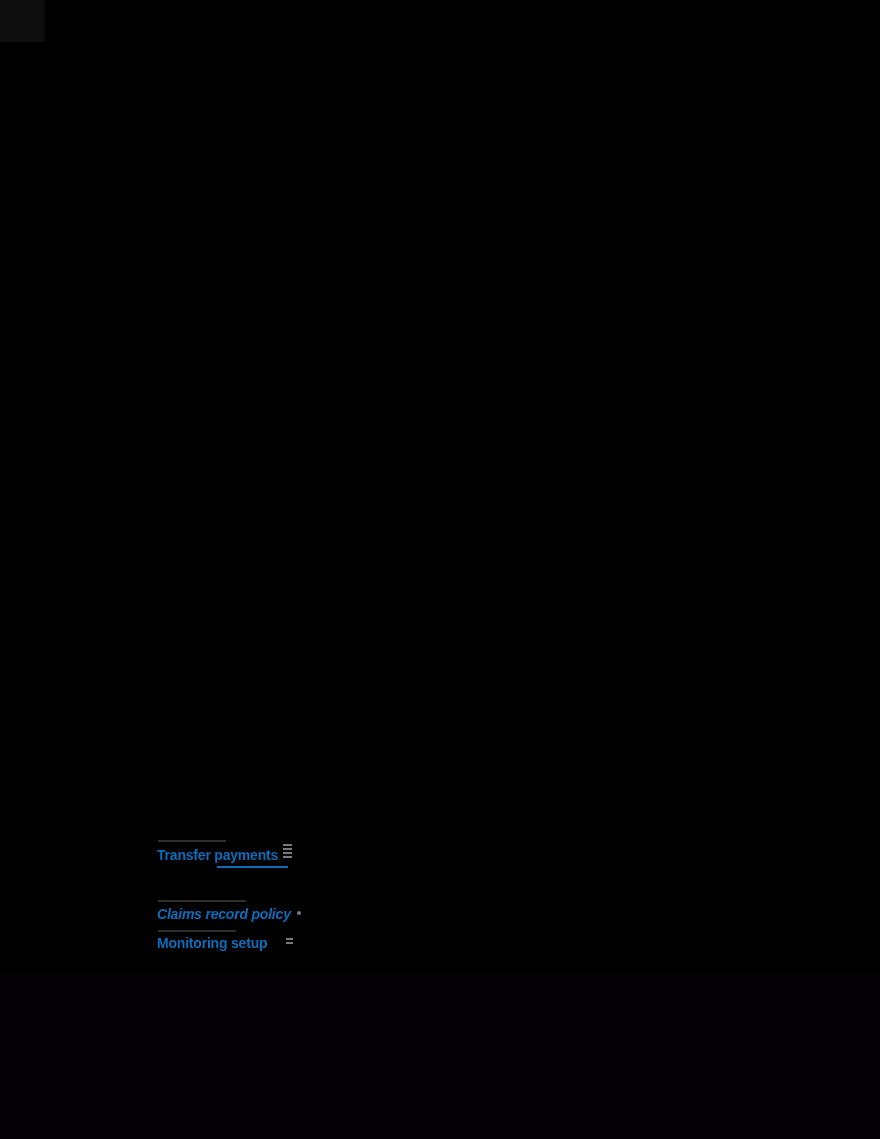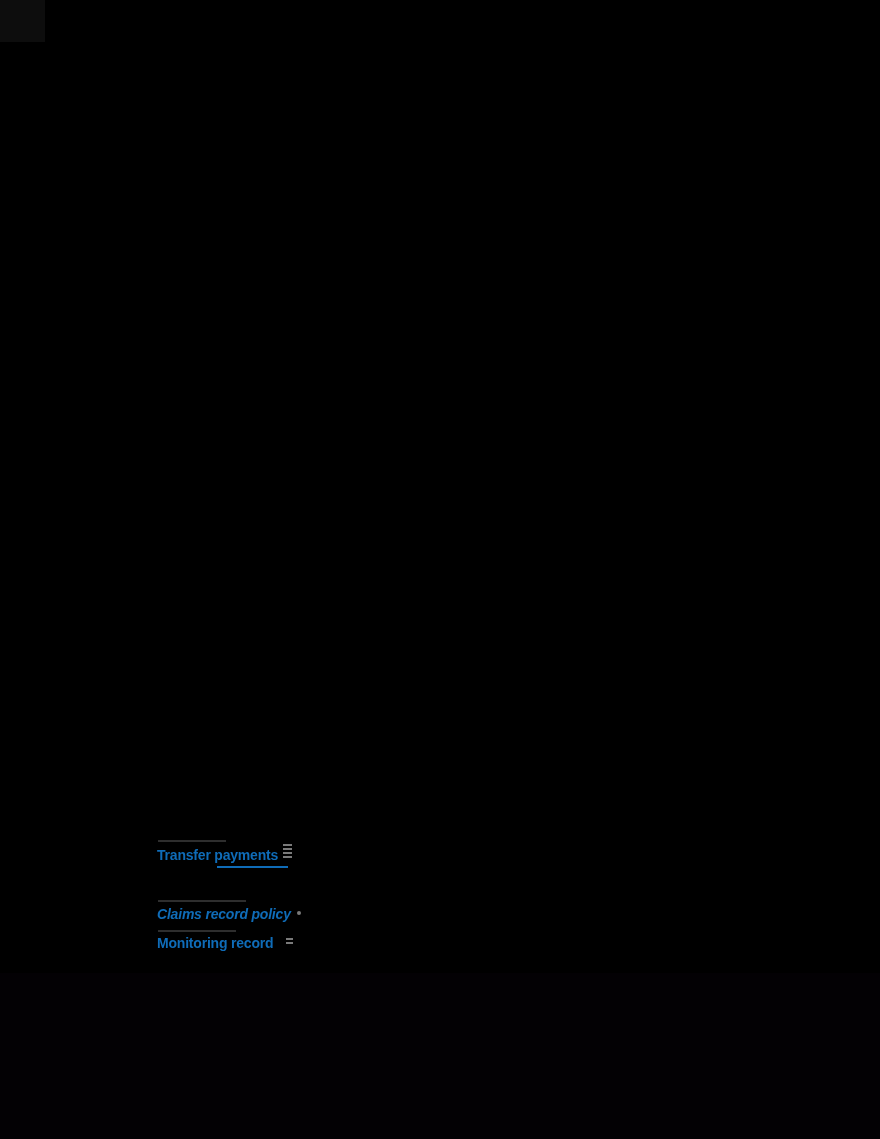--- a/index.html
+++ b/index.html
@@ -99,21 +99,21 @@
     <span class="bar"></span>
     <span class="bar"></span>
   </div>
   <div class="link-underline"></div>
 
   <div class="ghost-dash ghost-2"></div>
   <a class="doc-link link-2">Claims record policy</a>
   <div class="footnote-dot"></div>
 
   <div class="ghost-dash ghost-3"></div>
-  <a class="doc-link link-3">Monitoring record</a>
+  <a class="doc-link link-3">Monitoring setup</a>
   <div class="footnote-stack-small">
     <span class="bar"></span>
     <span class="bar"></span>
   </div>
 
   <div class="bottom-band"></div>
 
 </div>
 
 </body></html>

